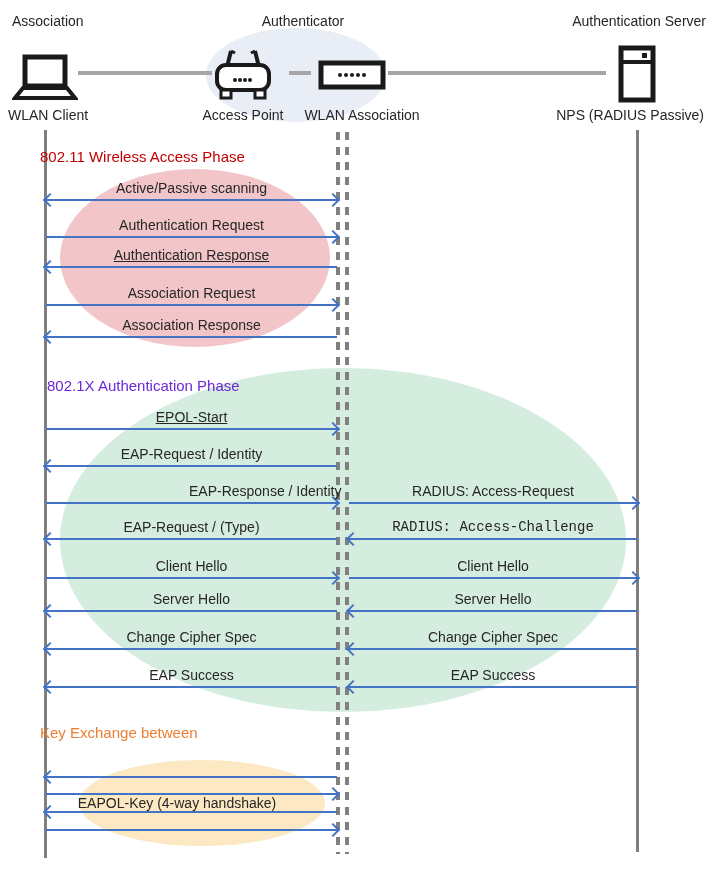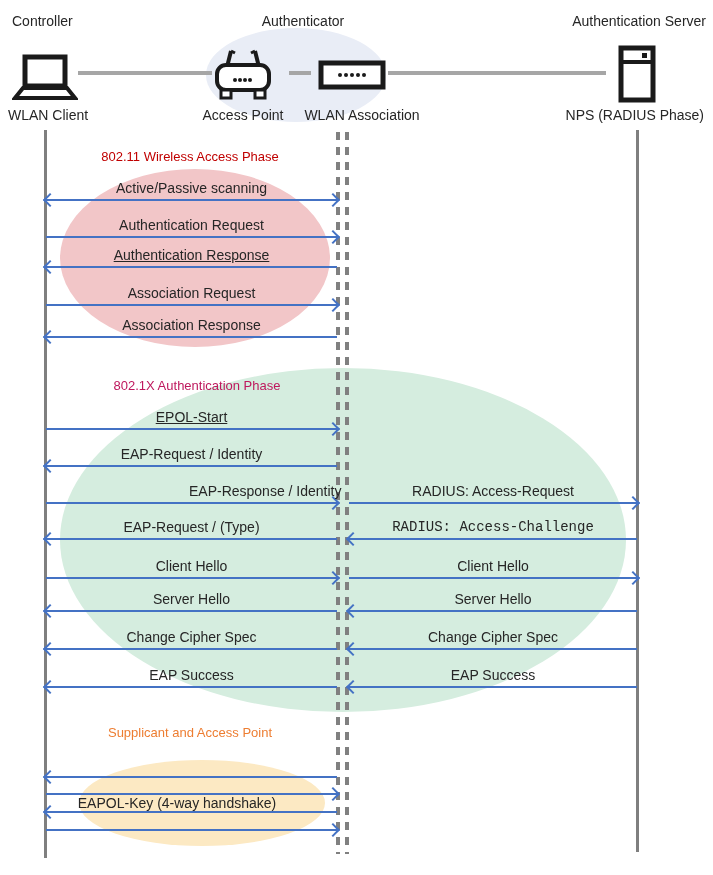--- a/index.html
+++ b/index.html
@@ -10,21 +10,21 @@
   .ellipse{position:absolute;border-radius:50%;}
   .lifeline{position:absolute;width:3px;background:var(--lifeline,#7F7F7F);}
   .lifeline-dashed{
     position:absolute;width:4px;
     background:repeating-linear-gradient(to bottom,#808080 0 8px,transparent 8px 15px);
   }
   .connector{position:absolute;height:4px;background:var(--connector,#A6A6A6);}
   .role-label,.device-label{position:absolute;font-size:14px;line-height:17px;white-space:nowrap;}
   .centered{text-align:center;}
   .right-aligned{text-align:right;}
-  .phase-title{position:absolute;width:300px;text-align:center;font-size:13px;line-height:19px;white-space:nowrap;}
+  .phase-title{position:absolute;width:300px;font-size:15px;line-height:19px;white-space:nowrap;}
   .icon{position:absolute;color:var(--icon,#1A1A1A);}
   .msg-arrow{position:absolute;height:0;border-top:2px solid var(--arrow,#4472C4);}
   .msg-arrow .head{
     position:absolute;box-sizing:border-box;width:10px;height:10px;
     border-top:2px solid var(--arrow,#4472C4);border-right:2px solid var(--arrow,#4472C4);
     top:-6px;
   }
   .msg-arrow .head.right{right:-1px;transform:rotate(45deg);}
   .msg-arrow .head.left{left:-1px;transform:rotate(-135deg);}
   .msg-label{
@@ -70,38 +70,38 @@
     <circle cx="34" cy="15" r="2" fill="currentColor"></circle>
     <circle cx="40" cy="15" r="2" fill="currentColor"></circle>
     <circle cx="46" cy="15" r="2" fill="currentColor"></circle>
   </svg>
   <svg class="icon" style="left:618px;top:45px;" width="38" height="58" viewBox="0 0 38 58">
     <rect x="3" y="3" width="32" height="52" fill="#fff" stroke="currentColor" stroke-width="5"></rect>
     <line x1="4" y1="17" x2="34" y2="17" stroke="currentColor" stroke-width="4"></line>
     <rect x="24" y="8" width="5" height="5" fill="currentColor"></rect>
   </svg>
 
-  <div class="role-label" style="left:12px;top:13px;">Controller</div>
+  <div class="role-label" style="left:12px;top:13px;">Association</div>
   <div class="role-label right-aligned" style="left:548px;top:13px;width:158px;">Authentication Server</div>
   <div class="role-label centered" style="left:228px;top:13px;width:150px;">Authenticator</div>
 
   <div class="device-label" style="left:8px;top:107px;">WLAN Client</div>
   <div class="device-label centered" style="left:183px;top:107px;width:120px;">Access Point</div>
   <div class="device-label centered" style="left:297px;top:107px;width:130px;">WLAN Association</div>
-  <div class="device-label right-aligned" style="left:544px;top:107px;width:160px;">NPS (RADIUS Phase)</div>
+  <div class="device-label right-aligned" style="left:544px;top:107px;width:160px;">NPS (RADIUS Passive)</div>
 
   <div class="lifeline" style="left:44px;top:130px;height:728px;"></div>
   <div class="lifeline-dashed" style="left:336px;top:132px;height:722px;"></div>
   <div class="lifeline-dashed" style="left:345px;top:132px;height:722px;"></div>
   <div class="lifeline" style="left:636px;top:130px;height:722px;"></div>
 
   <div class="phase-title" style="left: 40px; top: 147px; color: rgb(192, 0, 0);">802.11 Wireless Access Phase</div>
-  <div class="phase-title" style="left: 47px; top: 376px; color: #be185d;">802.1X Authentication Phase</div>
+  <div class="phase-title" style="left: 47px; top: 376px; color: #6d28d9;">802.1X Authentication Phase</div>
   <div class="phase-title" style="left: 40px; top: 723px; color: rgb(237, 125, 49);">
-    <div>Supplicant and Access Point</div>
+    <div>Key Exchange between</div>
   </div>
 
   <div id="messages">
       <div class="msg-arrow" style="left: 46px; width: 291px; top: 199px;">
         <span class="head right"></span>
         <span class="head left"></span>
       </div>
       <div class="msg-label" style="left: 41.5px; top: 180px;">Active/Passive scanning</div>
       <div class="msg-arrow" style="left: 46px; width: 291px; top: 236px;">
         <span class="head right"></span>

